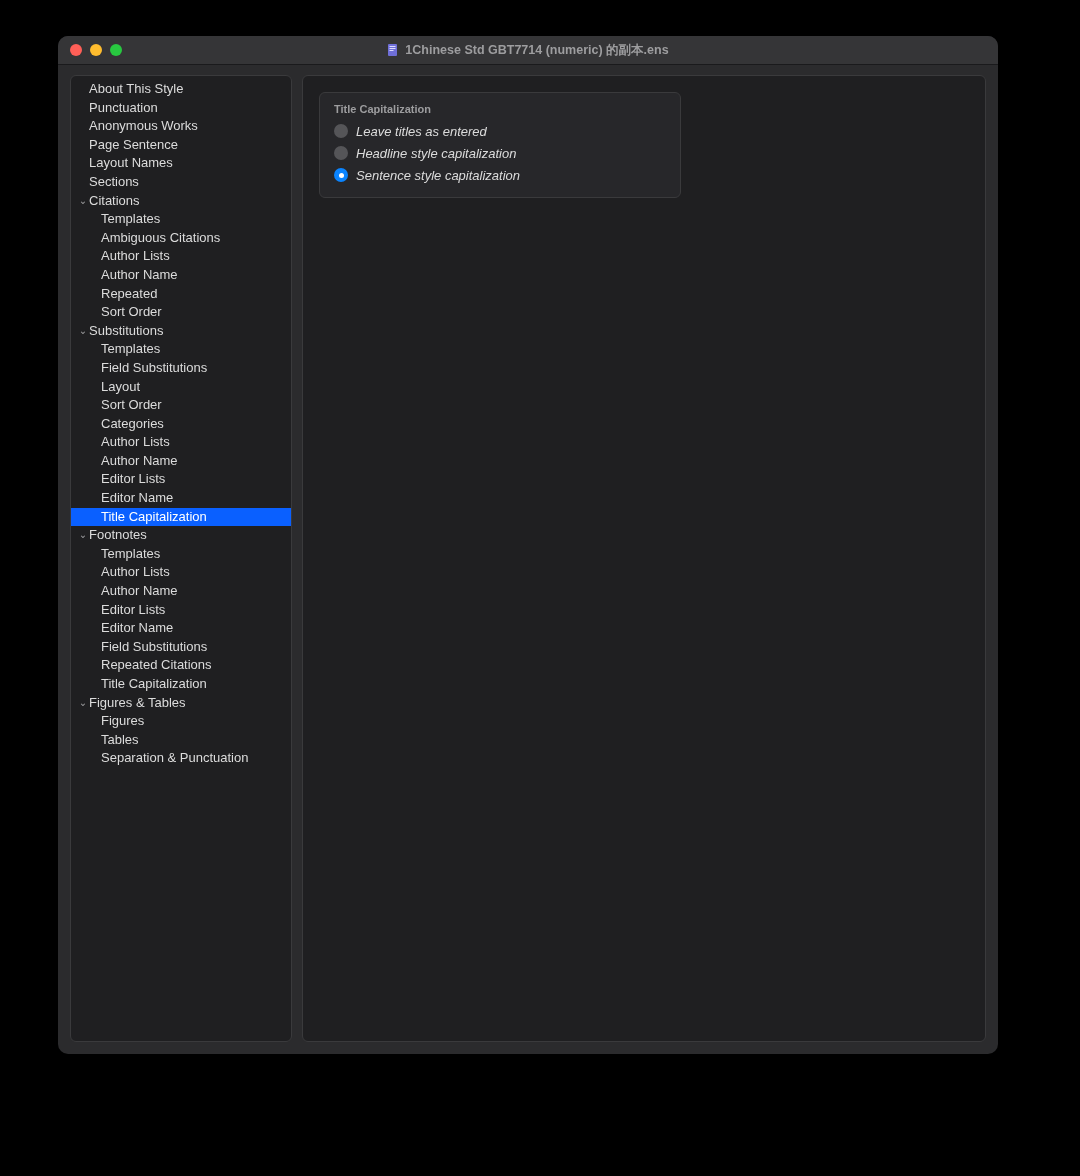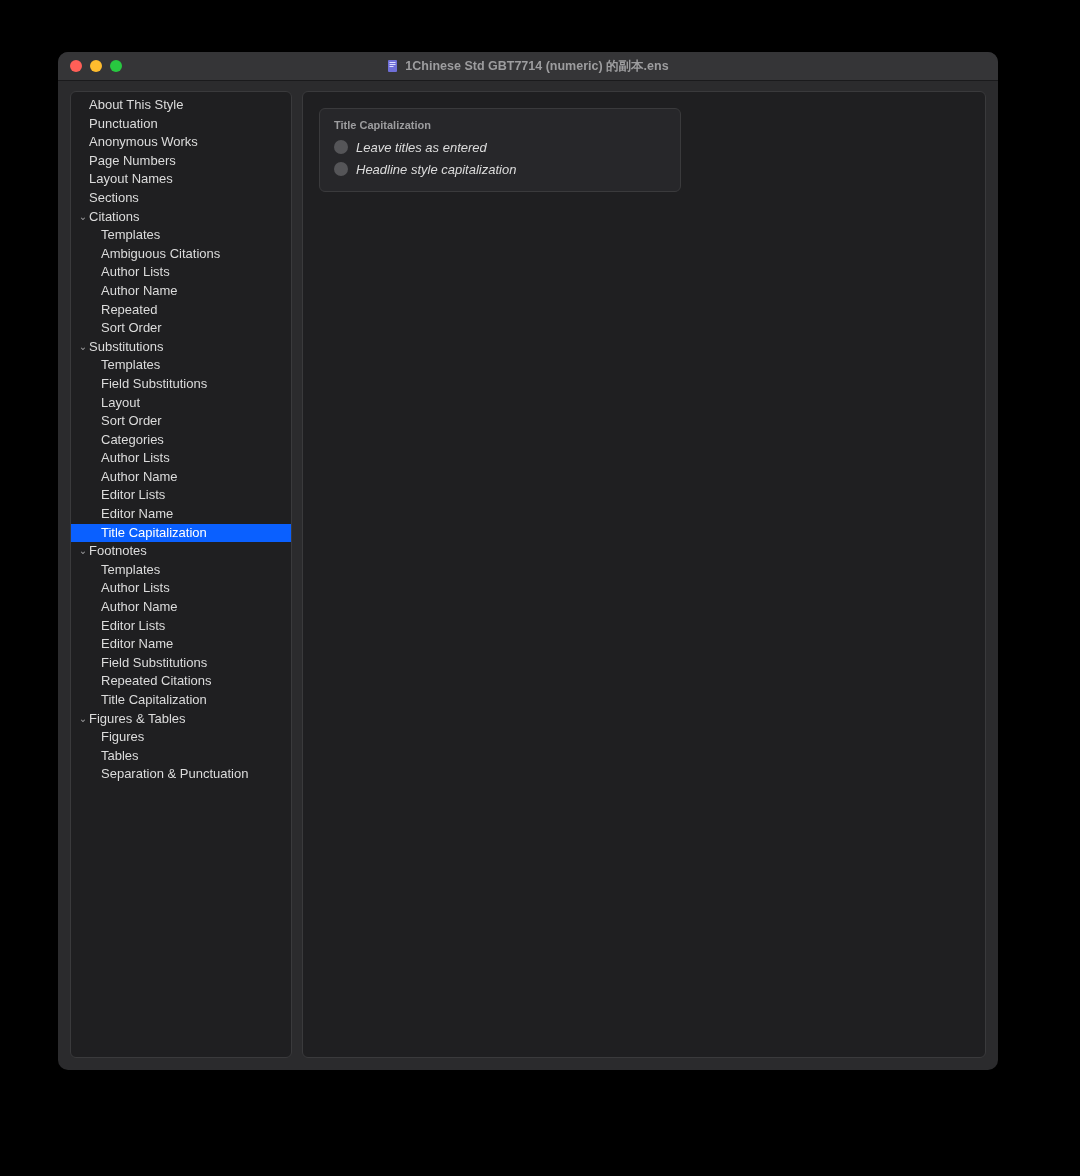--- a/index.html
+++ b/index.html
@@ -14,21 +14,21 @@
     --radio-on:#0a84ff;
     --radio-off:#555558;
     --group-bg:#27272a;
     --group-border:#3a3a3c;
     --shadow:rgba(0,0,0,.55);
     --close:#ff5f57;
     --min:#febc2e;
     --max:#28c840;
   }
   html,body{margin:0;padding:0;height:100%;background:var(--bg);font-family:-apple-system,"Helvetica Neue",Arial,sans-serif;}
-  .stage{width:1080px;height:844px;position:relative;background:var(--bg);margin-top:16px;}
+  .stage{width:1080px;height:844px;position:relative;background:var(--bg);}
   .window{
     position:absolute;left:58px;top:36px;width:940px;height:1018px;
     background:var(--window-bg);border-radius:10px;box-shadow:0 20px 50px var(--shadow), 0 0 0 1px rgba(0,0,0,.6);
     display:flex;flex-direction:column;overflow:hidden;
   }
   .titlebar{
     height:28px;background:var(--titlebar-bg);display:flex;align-items:center;position:relative;
     border-bottom:1px solid #1a1a1c;
   }
   .traffic{display:flex;gap:8px;margin-left:12px;}
@@ -99,21 +99,21 @@
                 <span class="label">Punctuation</span>
               </div>
             </li>
             <li>
               <div class="row indent-0">
                 <span class="label">Anonymous Works</span>
               </div>
             </li>
             <li>
               <div class="row indent-0">
-                <span class="label">Page Numbers</span>
+                <span class="label">Page Sentence</span>
               </div>
             </li>
             <li>
               <div class="row indent-0">
                 <span class="label">Layout Names</span>
               </div>
             </li>
             <li>
               <div class="row indent-0">
                 <span class="label">Sections</span>
@@ -285,18 +285,22 @@
           <div class="group-title">Title Capitalization</div>
           <div class="radio-list" id="radios">
               <div class="radio-row">
                 <span class="radio"></span>
                 <span>Leave titles as entered</span>
               </div>
               <div class="radio-row">
                 <span class="radio"></span>
                 <span>Headline style capitalization</span>
               </div>
+              <div class="radio-row">
+                <span class="radio checked"></span>
+                <span>Sentence style capitalization</span>
+              </div>
             </div>
         </div>
       </div>
     </div>
   </div>
 </div>
 
 </body></html>

